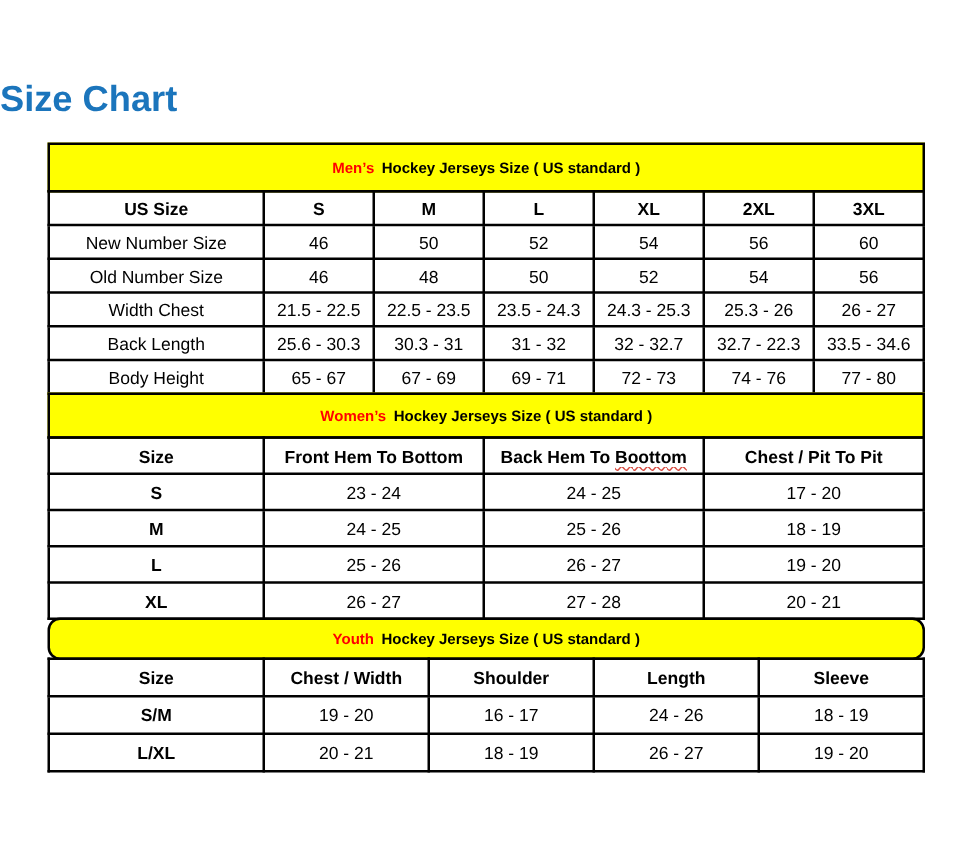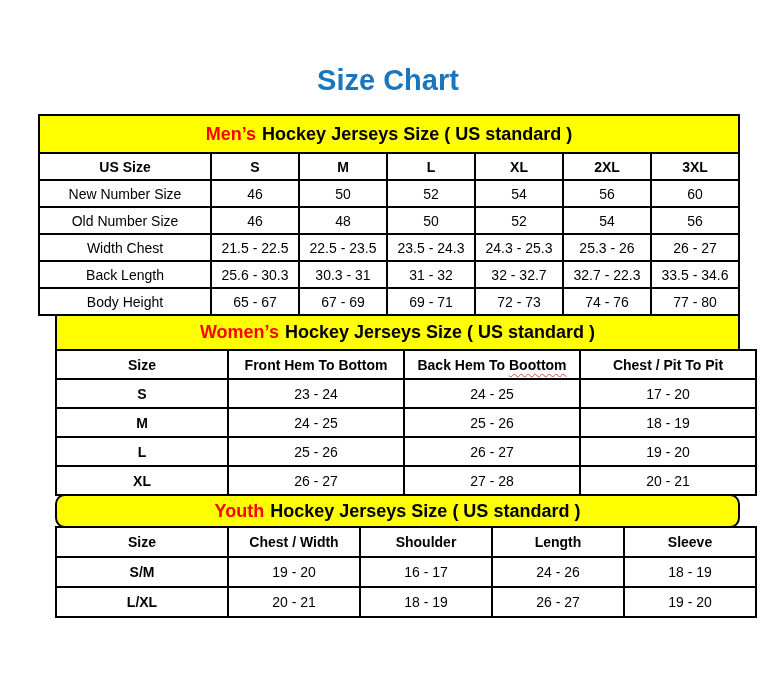--- a/index.html
+++ b/index.html
@@ -13,46 +13,45 @@
   }
   .page {
     position: relative;
     width: 776px;
     height: 692px;
     overflow: hidden;
   }
   .title {
     margin: 0;
     padding-top: 64px;
-    text-align: center;
     font-size: 29px;
     font-weight: bold;
     color: var(--title-color, #1B75BC);
     letter-spacing: 0px;
   }
   .chart {
     width: 702px;
     margin: 17px 0 0 38px;
   }
   .band {
     box-sizing: border-box;
     border: 2px solid #000;
     background: var(--band-color, #FFFF00);
     display: flex;
     align-items: center;
     justify-content: center;
     gap: 6px;
     font-weight: bold;
-    font-size: 18px;
+    font-size: 12px;
   }
   .sec-mens   .band { height: 40px; }
   .sec-womens .band { height: 37px; }
   .sec-youth  .band { height: 34px; border-radius: 10px; }
   .band .hl { color: var(--accent-red, #FF0000); }
-  section + section { margin-top: -2px; margin-left: 17px; }
+  section + section { margin-top: -2px; }
   table {
     border-collapse: collapse;
     table-layout: fixed;
     width: 702px;
     margin-top: -2px;
   }
   th, td {
     box-sizing: border-box;
     border: 2px solid #000;
     text-align: center;

